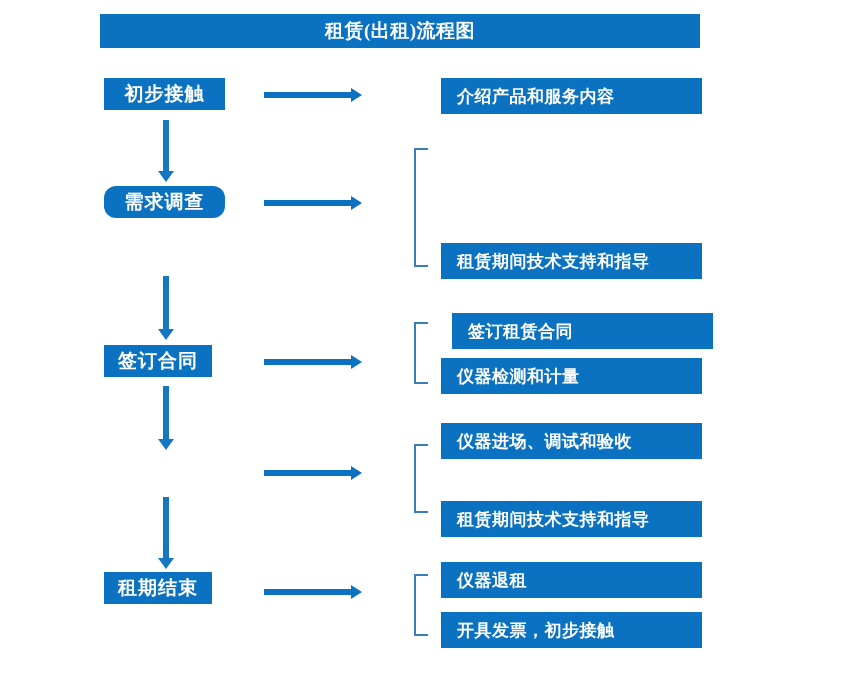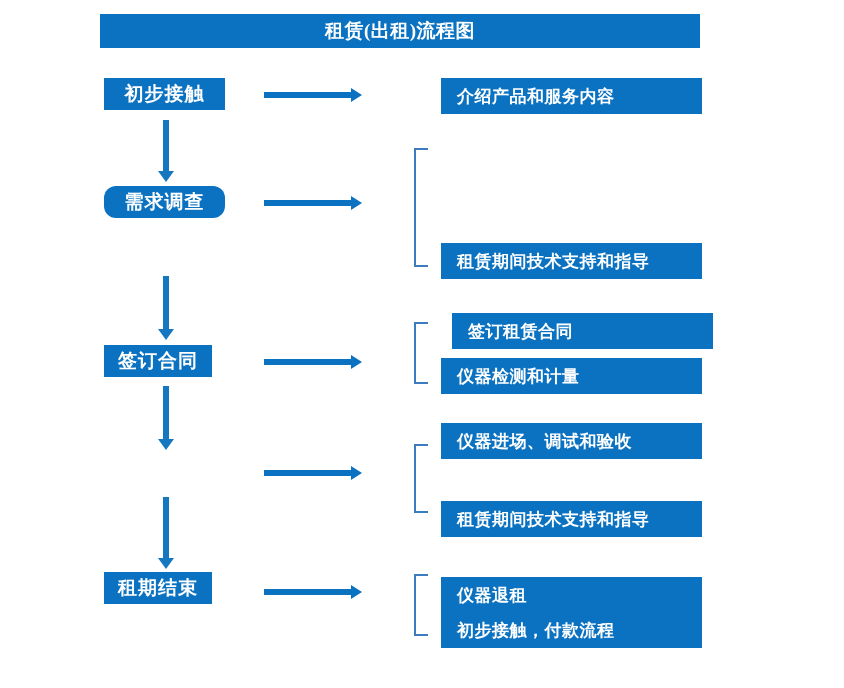--- a/index.html
+++ b/index.html
@@ -201,17 +201,17 @@
   <div class="detail-box" style="top:243px;">租赁期间技术支持和指导</div>
 
   <div class="detail-box" style="top:313px;margin-left:11px;">签订租赁合同</div>
 
   <div class="detail-box" style="top:358px;">仪器检测和计量</div>
 
   <div class="detail-box" style="top:423px;">仪器进场、调试和验收</div>
 
   <div class="detail-box" style="top:489px;margin-top:12px;">租赁期间技术支持和指导</div>
 
-  <div class="detail-box" style="top:577px;">仪器退租</div>
-
-  <div class="detail-box" style="top:612px;">初步接触，付款流程</div>
+  <div class="detail-box" style="top:562px;">仪器退租</div>
+
+  <div class="detail-box" style="top:612px;">开具发票，初步接触</div>
 
 </div>
 
 </body></html>

